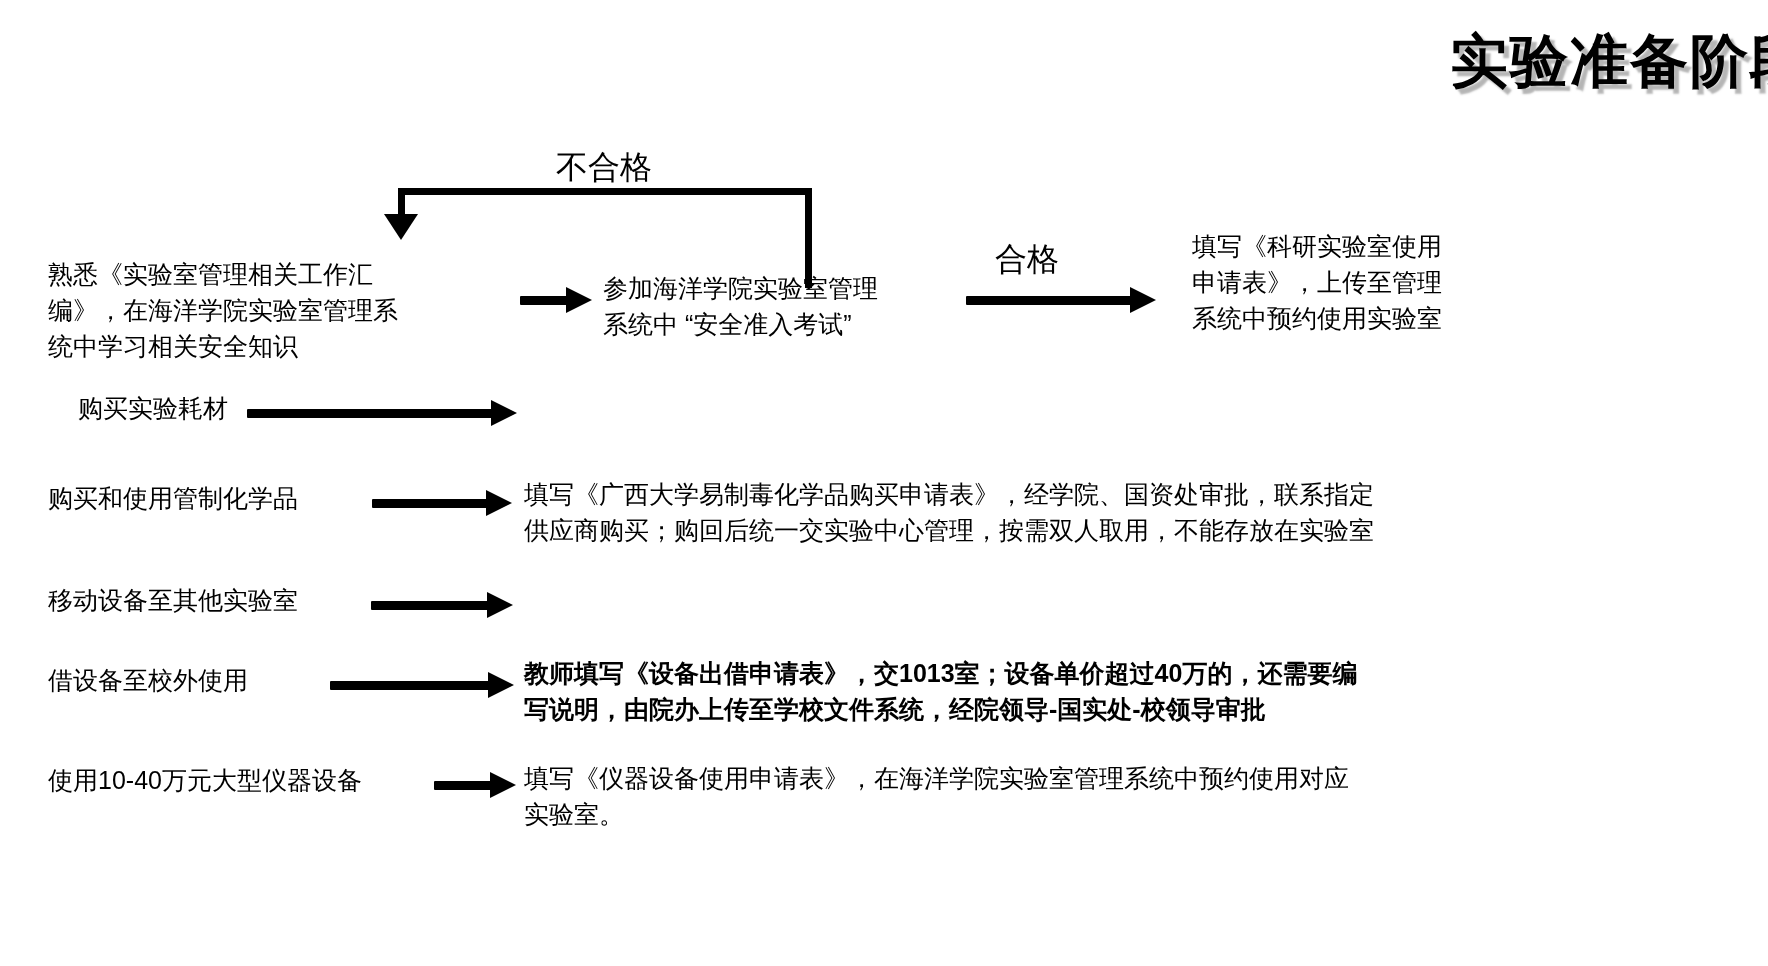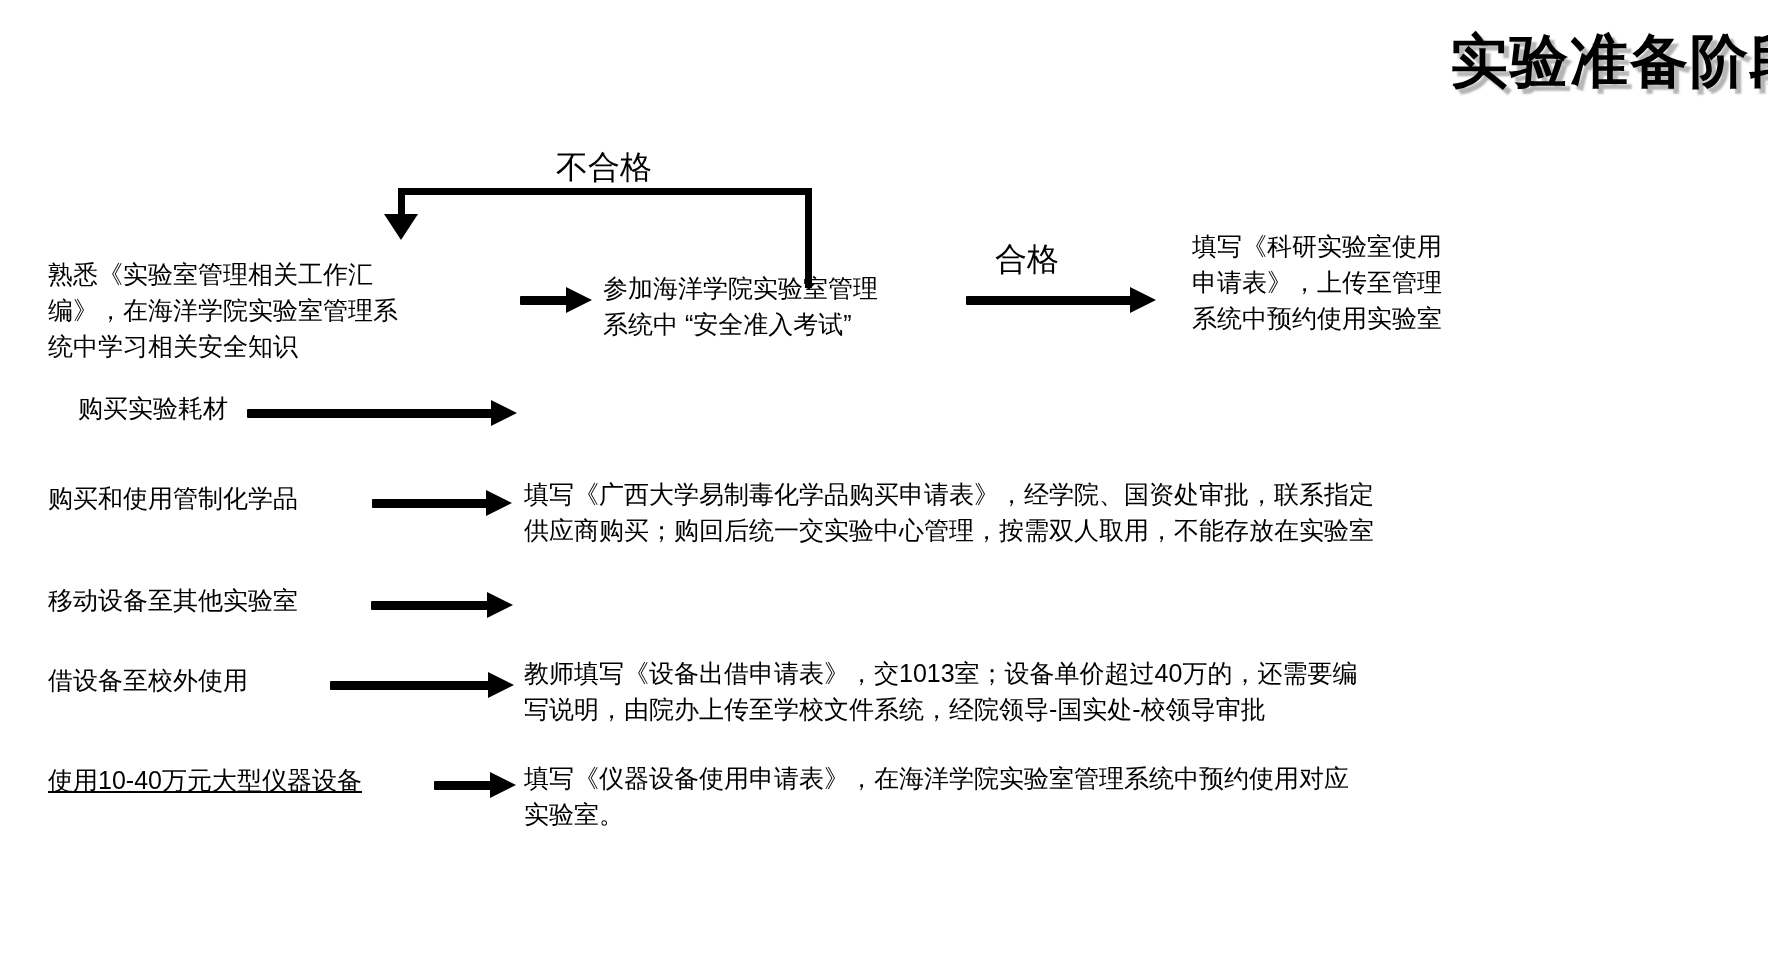--- a/index.html
+++ b/index.html
@@ -169,24 +169,24 @@
   </div>
 
 
   <div class="tblock" style="left:48px; top:662px; width:270px;">借设备至校外使用</div>
 
   <div class="arrow-h" style="left:330px; top:681px; width:184px;">
     <div class="shaft" style="width:162px;"></div>
     <div class="head" style="left:158px;"></div>
   </div>
 
-  <div class="tblock" style="left:524px; top:655px; width:1230px;">教师填写《设备出借申请表》，交1013室；设备单价超过40万的，还需要编
+  <div class="tblock" style="left:524px; top:655px; width:1230px;font-weight:bold;">教师填写《设备出借申请表》，交1013室；设备单价超过40万的，还需要编
 写说明，由院办上传至学校文件系统，经院领导-国实处-校领导审批</div>
 
-  <div class="tblock" style="left:48px; top:762px; width:390px;text-decoration:underline;">使用10-40万元大型仪器设备</div>
+  <div class="tblock" style="left:48px; top:762px; width:390px;">使用10-40万元大型仪器设备</div>
 
   <div class="arrow-h" style="left:434px; top:781px; width:82px;">
     <div class="shaft" style="width:60px;"></div>
     <div class="head" style="left:56px;"></div>
   </div>
 
   <div class="tblock" style="left:524px; top:760px; width:1230px;">填写《仪器设备使用申请表》，在海洋学院实验室管理系统中预约使用对应
 实验室。</div>
 
 </div>

